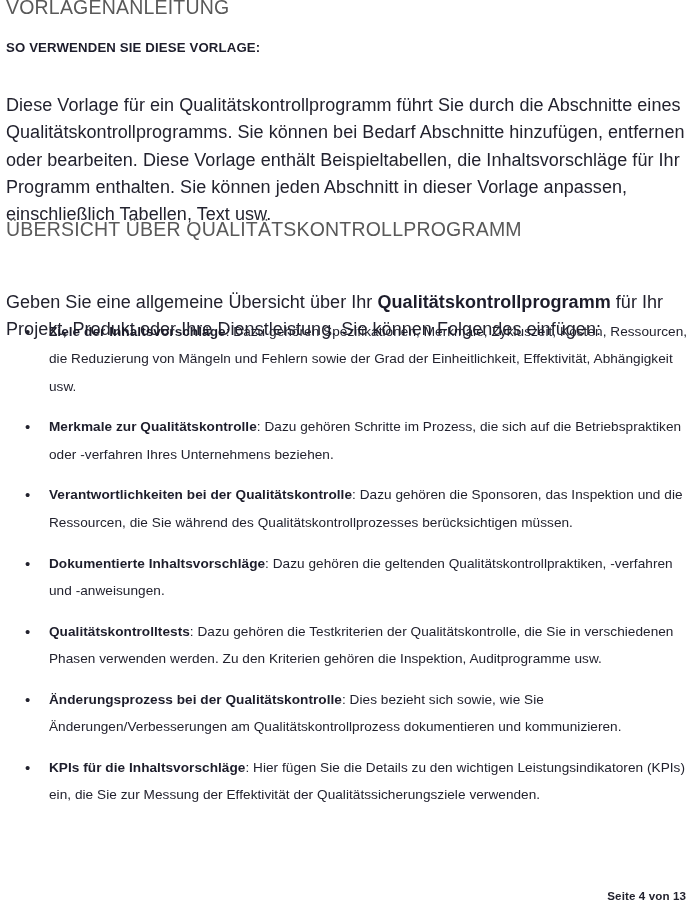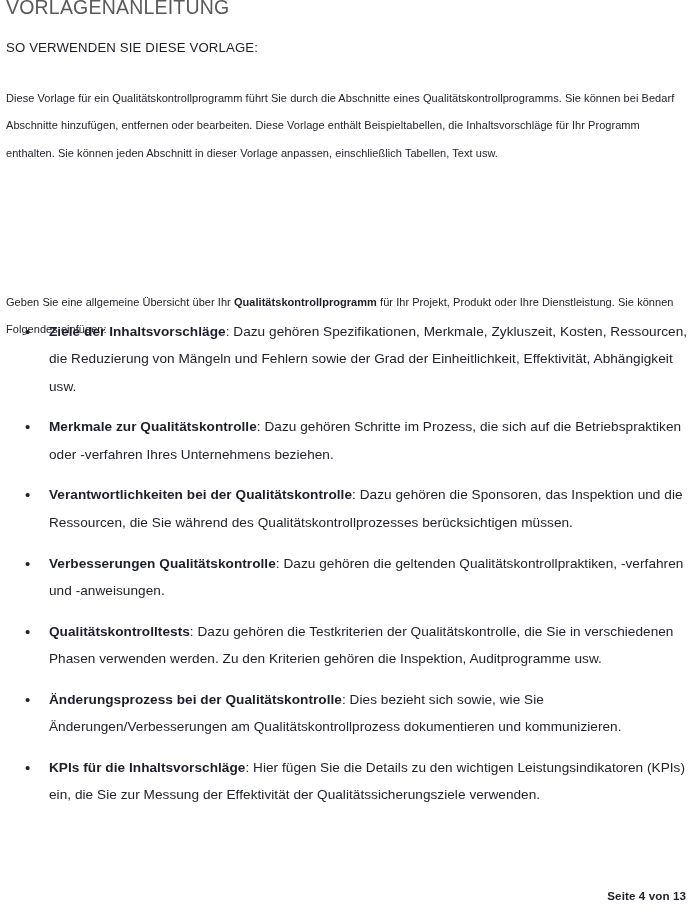--- a/index.html
+++ b/index.html
@@ -53,30 +53,30 @@
     left: 6px;
     top: 218px;
     white-space: nowrap;
   }
 
   .lead {
     position: absolute;
     left: 6px;
     top: 39px;
     font-size: 13.2px;
-    font-weight: normal;
+    font-weight: bold;
     letter-spacing: 0.15px;
     line-height: 18px;
     color: #1d1d2b;
     text-align: center;
   }
 
   .para {
     position: absolute;
-    font-size: 11px;
+    font-size: 18px;
     line-height: 27.3px;
     color: #22222e;
     letter-spacing: 0.05px;
   }
 
   #intro-para {
     left: 6px;
     top: 74px;
     width: 684px;
   }
@@ -144,28 +144,29 @@
 <body>
 
 <div class="page">
 
   <h1 class="h1">VORLAGENANLEITUNG</h1>
 
   <div class="lead">SO VERWENDEN SIE DIESE VORLAGE:</div>
 
   <p class="para" id="intro-para">Diese Vorlage für ein Qualitätskontrollprogramm führt Sie durch die Abschnitte eines Qualitätskontrollprogramms. Sie können bei Bedarf Abschnitte hinzufügen, entfernen oder bearbeiten. Diese Vorlage enthält Beispieltabellen, die Inhaltsvorschläge für Ihr Programm enthalten. Sie können jeden Abschnitt in dieser Vorlage anpassen, einschließlich Tabellen, Text usw.</p>
 
+  <h2 class="h2">ÜBERSICHT ÜBER QUALITÄTSKONTROLLPROGRAMM</h2>
 
   <p class="para" id="overview-para"><span>Geben Sie eine allgemeine Übersicht über Ihr </span><b>Qualitätskontrollprogramm</b><span> für Ihr Projekt, Produkt oder Ihre Dienstleistung. Sie können Folgendes einfügen:</span></p>
 
   <ul class="bullets" id="overview-bullets">
       <li class="bullet"><span class="bullet-marker">•</span><b class="bullet-term">Ziele der Inhaltsvorschläge</b><span>: Dazu gehören Spezifikationen, Merkmale, Zykluszeit, Kosten, Ressourcen, die Reduzierung von Mängeln und Fehlern sowie der Grad der Einheitlichkeit, Effektivität, Abhängigkeit usw.</span></li>
       <li class="bullet"><span class="bullet-marker">•</span><b class="bullet-term">Merkmale zur Qualitätskontrolle</b><span>: Dazu gehören Schritte im Prozess, die sich auf die Betriebspraktiken oder -verfahren Ihres Unternehmens beziehen.</span></li>
       <li class="bullet"><span class="bullet-marker">•</span><b class="bullet-term">Verantwortlichkeiten bei der Qualitätskontrolle</b><span>: Dazu gehören die Sponsoren, das Inspektion und die Ressourcen, die Sie während des Qualitätskontrollprozesses berücksichtigen müssen.</span></li>
-      <li class="bullet"><span class="bullet-marker">•</span><b class="bullet-term">Verbesserungen Qualitätskontrolle</b><span>: Dazu gehören die geltenden Qualitätskontrollpraktiken, -verfahren und -anweisungen.</span></li>
+      <li class="bullet"><span class="bullet-marker">•</span><b class="bullet-term">Dokumentierte Inhaltsvorschläge</b><span>: Dazu gehören die geltenden Qualitätskontrollpraktiken, -verfahren und -anweisungen.</span></li>
       <li class="bullet"><span class="bullet-marker">•</span><b class="bullet-term">Qualitätskontrolltests</b><span>: Dazu gehören die Testkriterien der Qualitätskontrolle, die Sie in verschiedenen Phasen verwenden werden. Zu den Kriterien gehören die Inspektion, Auditprogramme usw.</span></li>
       <li class="bullet"><span class="bullet-marker">•</span><b class="bullet-term">Änderungsprozess bei der Qualitätskontrolle</b><span>: Dies bezieht sich sowie, wie Sie Änderungen/Verbesserungen am Qualitätskontrollprozess dokumentieren und kommunizieren.</span></li>
       <li class="bullet"><span class="bullet-marker">•</span><b class="bullet-term">KPIs für die Inhaltsvorschläge</b><span>: Hier fügen Sie die Details zu den wichtigen Leistungsindikatoren (KPIs) ein, die Sie zur Messung der Effektivität der Qualitätssicherungsziele verwenden.</span></li>
     </ul>
 
   <div class="footer">Seite 4 von 13</div>
 
 </div>
 
 </body></html>

